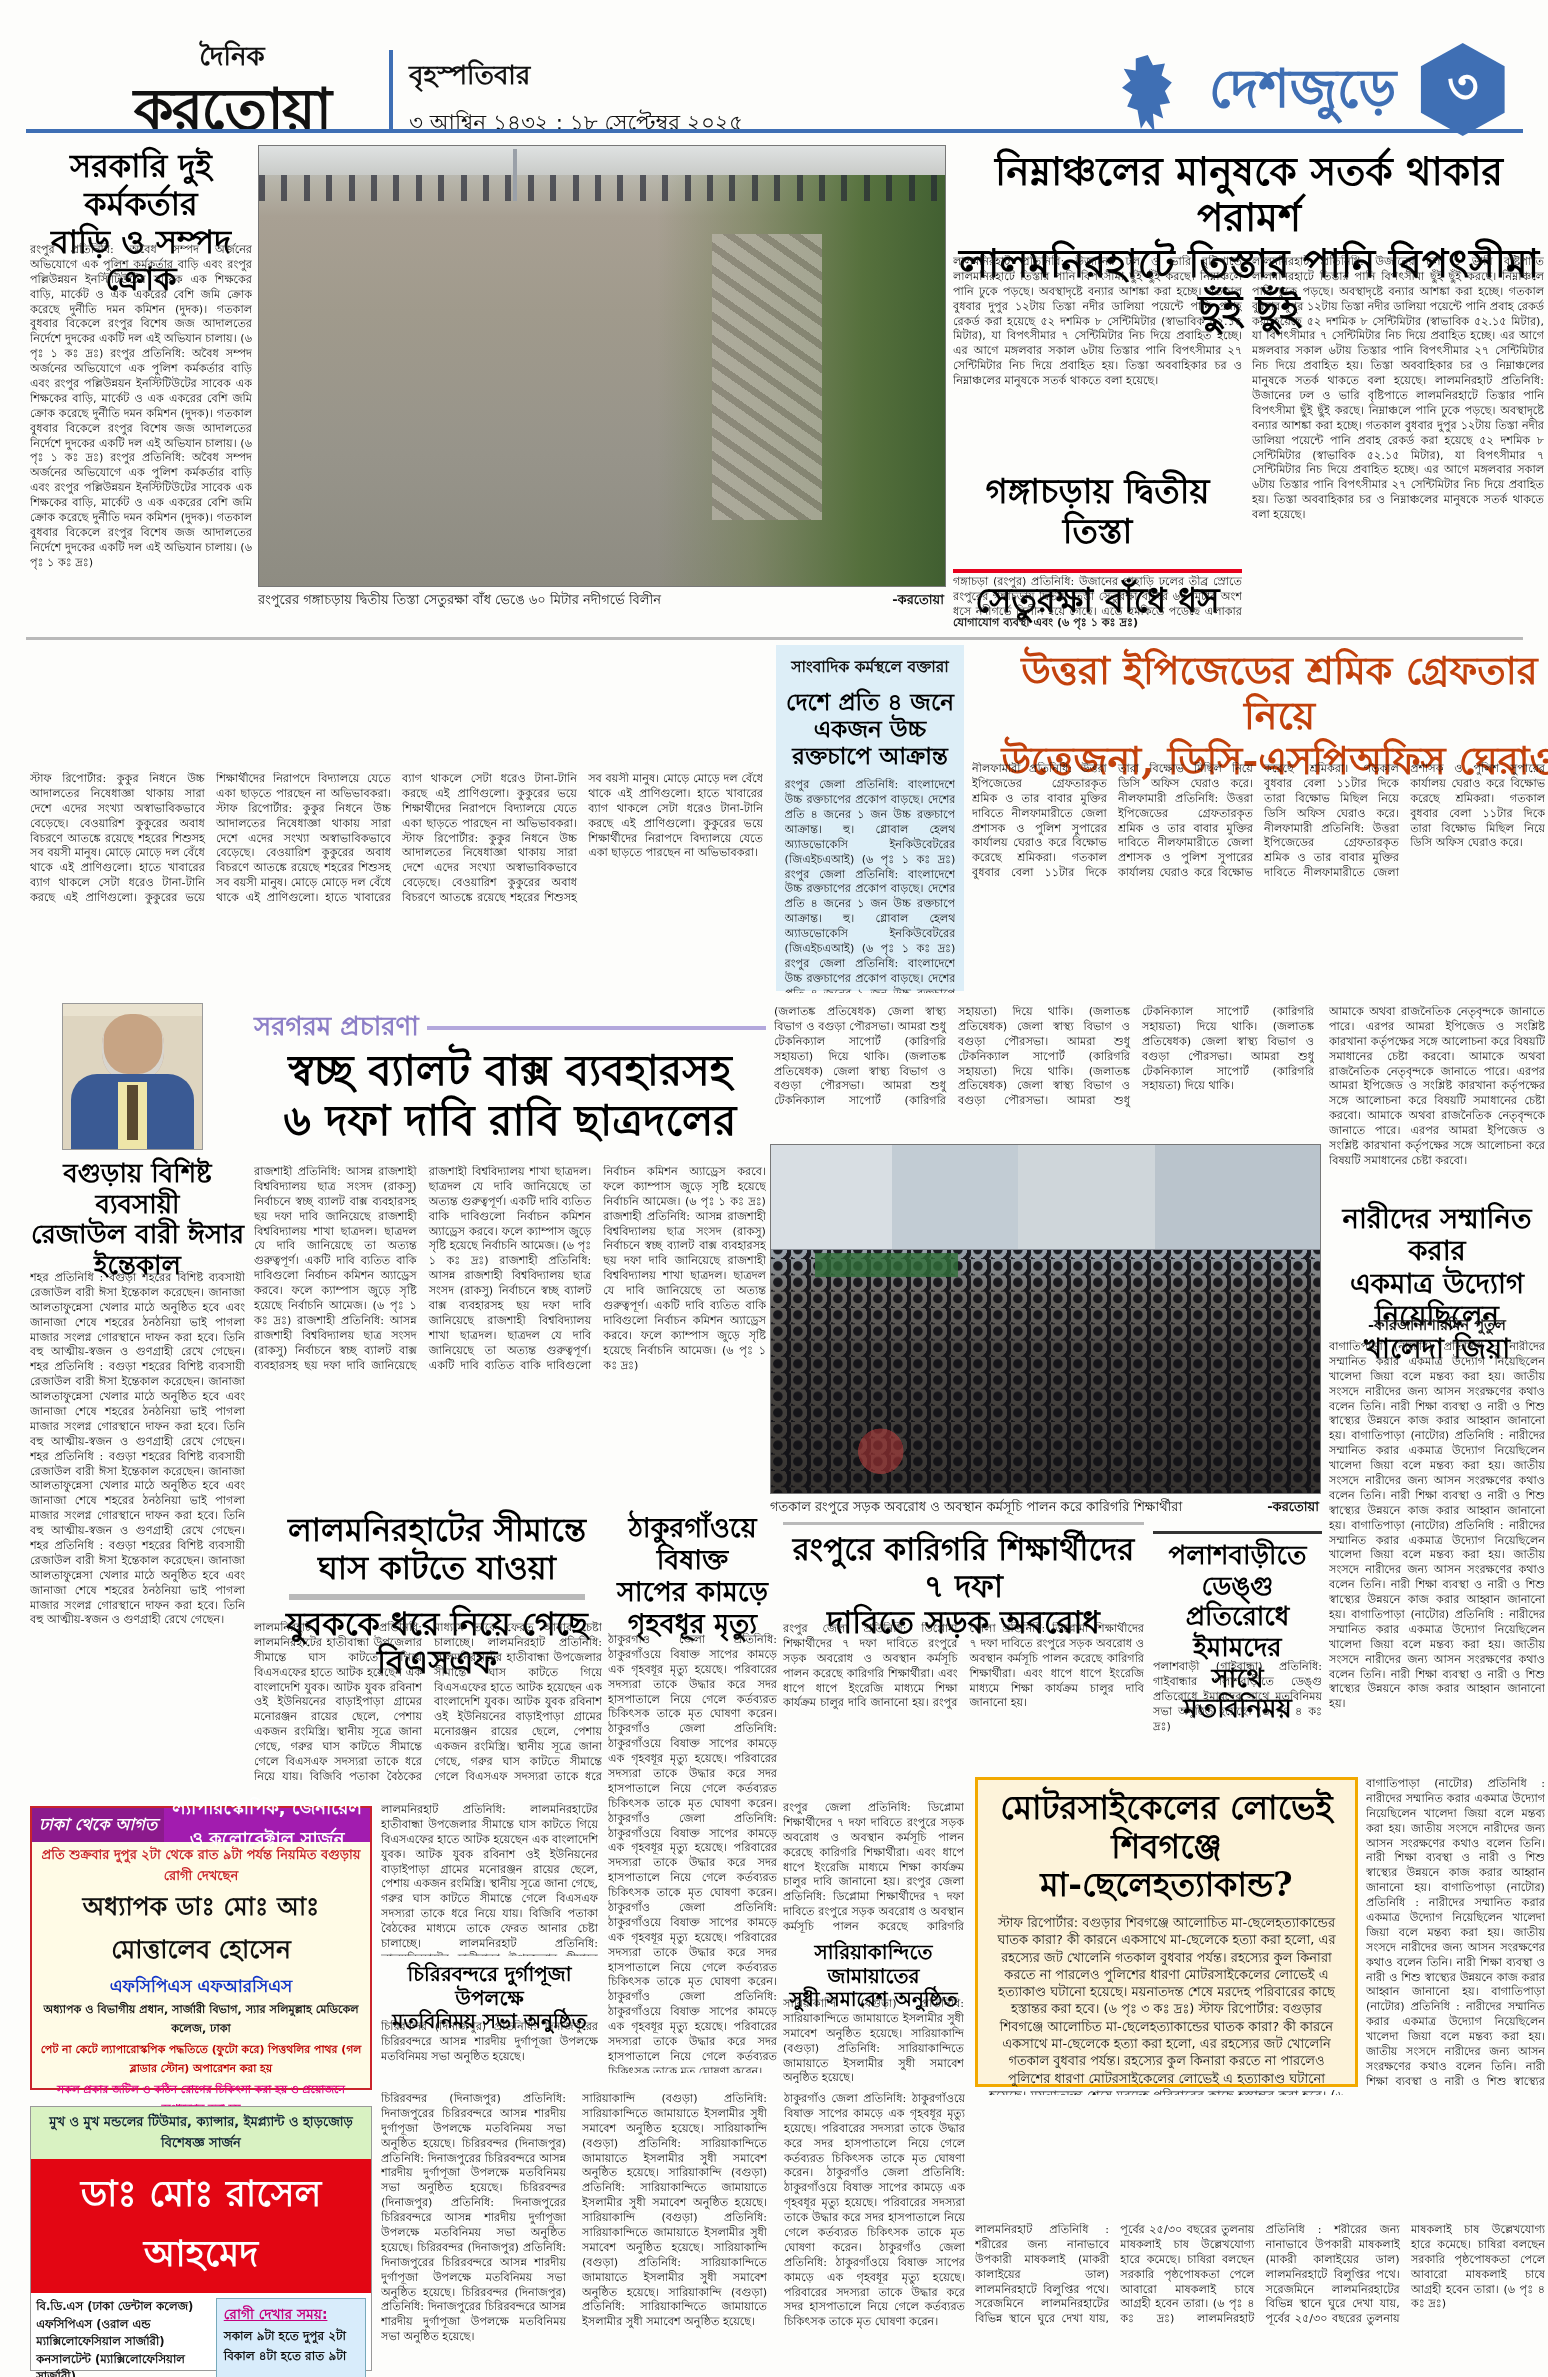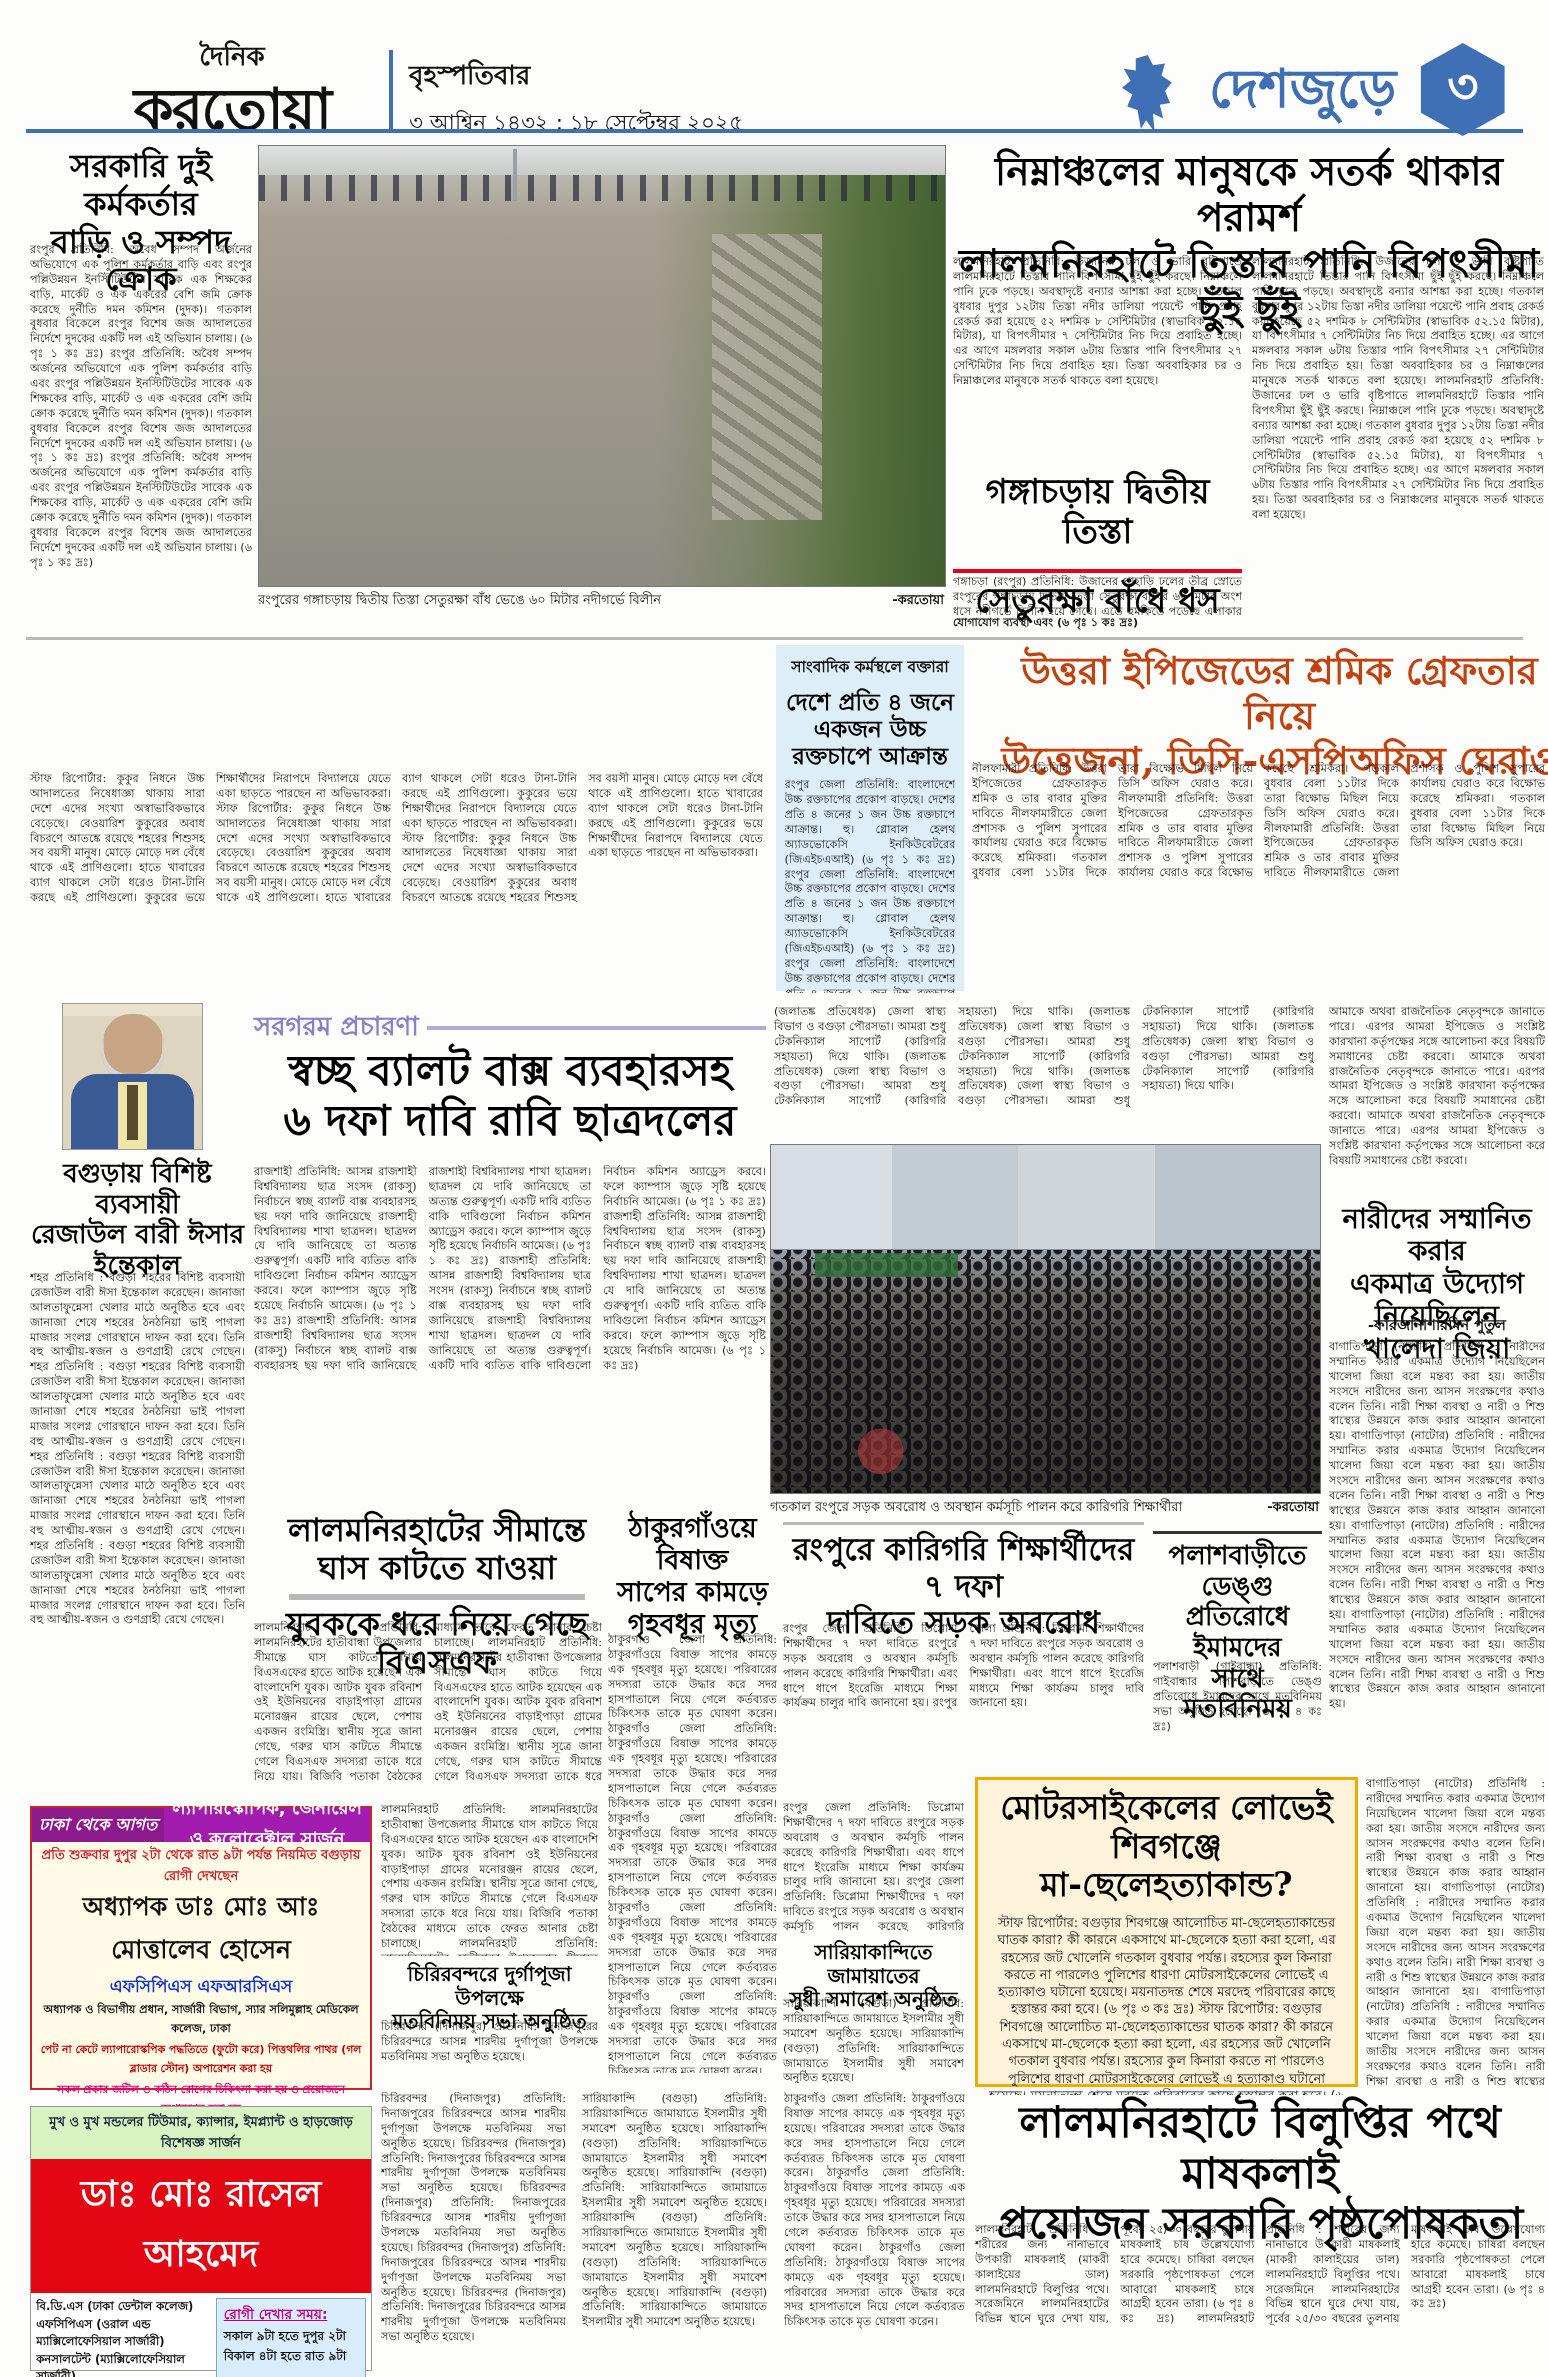--- a/index.html
+++ b/index.html
@@ -280,20 +280,16 @@
         <div>বিকাল ৪টা হতে রাত ৯টা</div>
       </div>
     </div>
 
   </div>
 
   <div class="abs body-txt" style="left:381px;top:2092px;width:185px;height:277px;">চিরিরবন্দর (দিনাজপুর) প্রতিনিধি: দিনাজপুরের চিরিরবন্দরে আসন্ন শারদীয় দুর্গাপূজা উপলক্ষে মতবিনিময় সভা অনুষ্ঠিত হয়েছে। চিরিরবন্দর (দিনাজপুর) প্রতিনিধি: দিনাজপুরের চিরিরবন্দরে আসন্ন শারদীয় দুর্গাপূজা উপলক্ষে মতবিনিময় সভা অনুষ্ঠিত হয়েছে। চিরিরবন্দর (দিনাজপুর) প্রতিনিধি: দিনাজপুরের চিরিরবন্দরে আসন্ন শারদীয় দুর্গাপূজা উপলক্ষে মতবিনিময় সভা অনুষ্ঠিত হয়েছে। চিরিরবন্দর (দিনাজপুর) প্রতিনিধি: দিনাজপুরের চিরিরবন্দরে আসন্ন শারদীয় দুর্গাপূজা উপলক্ষে মতবিনিময় সভা অনুষ্ঠিত হয়েছে। চিরিরবন্দর (দিনাজপুর) প্রতিনিধি: দিনাজপুরের চিরিরবন্দরে আসন্ন শারদীয় দুর্গাপূজা উপলক্ষে মতবিনিময় সভা অনুষ্ঠিত হয়েছে।</div>
   <div class="abs body-txt" style="left:582px;top:2092px;width:185px;height:277px;">সারিয়াকান্দি (বগুড়া) প্রতিনিধি: সারিয়াকান্দিতে জামায়াতে ইসলামীর সুধী সমাবেশ অনুষ্ঠিত হয়েছে। সারিয়াকান্দি (বগুড়া) প্রতিনিধি: সারিয়াকান্দিতে জামায়াতে ইসলামীর সুধী সমাবেশ অনুষ্ঠিত হয়েছে। সারিয়াকান্দি (বগুড়া) প্রতিনিধি: সারিয়াকান্দিতে জামায়াতে ইসলামীর সুধী সমাবেশ অনুষ্ঠিত হয়েছে। সারিয়াকান্দি (বগুড়া) প্রতিনিধি: সারিয়াকান্দিতে জামায়াতে ইসলামীর সুধী সমাবেশ অনুষ্ঠিত হয়েছে। সারিয়াকান্দি (বগুড়া) প্রতিনিধি: সারিয়াকান্দিতে জামায়াতে ইসলামীর সুধী সমাবেশ অনুষ্ঠিত হয়েছে। সারিয়াকান্দি (বগুড়া) প্রতিনিধি: সারিয়াকান্দিতে জামায়াতে ইসলামীর সুধী সমাবেশ অনুষ্ঠিত হয়েছে।</div>
   <div class="abs body-txt" style="left:784px;top:2092px;width:181px;height:277px;">ঠাকুরগাঁও জেলা প্রতিনিধি: ঠাকুরগাঁওয়ে বিষাক্ত সাপের কামড়ে এক গৃহবধূর মৃত্যু হয়েছে। পরিবারের সদস্যরা তাকে উদ্ধার করে সদর হাসপাতালে নিয়ে গেলে কর্তব্যরত চিকিৎসক তাকে মৃত ঘোষণা করেন। ঠাকুরগাঁও জেলা প্রতিনিধি: ঠাকুরগাঁওয়ে বিষাক্ত সাপের কামড়ে এক গৃহবধূর মৃত্যু হয়েছে। পরিবারের সদস্যরা তাকে উদ্ধার করে সদর হাসপাতালে নিয়ে গেলে কর্তব্যরত চিকিৎসক তাকে মৃত ঘোষণা করেন। ঠাকুরগাঁও জেলা প্রতিনিধি: ঠাকুরগাঁওয়ে বিষাক্ত সাপের কামড়ে এক গৃহবধূর মৃত্যু হয়েছে। পরিবারের সদস্যরা তাকে উদ্ধার করে সদর হাসপাতালে নিয়ে গেলে কর্তব্যরত চিকিৎসক তাকে মৃত ঘোষণা করেন।</div>
 
-  <div class="abs hl" style="left:975px;top:2097px;width:570px;font-size:43px;">
-    <div>লালমনিরহাটে বিলুপ্তির পথে মাষকলাই</div>
-    <div>প্রয়োজন সরকারি পৃষ্ঠপোষকতা</div>
-  </div>
   <div class="abs body-txt cols4" style="left:975px;top:2223px;width:570px;height:145px;">লালমনিরহাট প্রতিনিধি : শরীরের জন্য নানাভাবে উপকারী মাষকলাই (মাকরী কালাইয়ের ডাল) লালমনিরহাটে বিলুপ্তির পথে। সরেজমিনে লালমনিরহাটের বিভিন্ন স্থানে ঘুরে দেখা যায়, পূর্বের ২৫/৩০ বছরের তুলনায় মাষকলাই চাষ উল্লেখযোগ্য হারে কমেছে। চাষিরা বলছেন সরকারি পৃষ্ঠপোষকতা পেলে আবারো মাষকলাই চাষে আগ্রহী হবেন তারা। (৬ পৃঃ ৪ কঃ দ্রঃ) লালমনিরহাট প্রতিনিধি : শরীরের জন্য নানাভাবে উপকারী মাষকলাই (মাকরী কালাইয়ের ডাল) লালমনিরহাটে বিলুপ্তির পথে। সরেজমিনে লালমনিরহাটের বিভিন্ন স্থানে ঘুরে দেখা যায়, পূর্বের ২৫/৩০ বছরের তুলনায় মাষকলাই চাষ উল্লেখযোগ্য হারে কমেছে। চাষিরা বলছেন সরকারি পৃষ্ঠপোষকতা পেলে আবারো মাষকলাই চাষে আগ্রহী হবেন তারা। (৬ পৃঃ ৪ কঃ দ্রঃ)</div>
 
 </div>
 
 
 </body></html>

